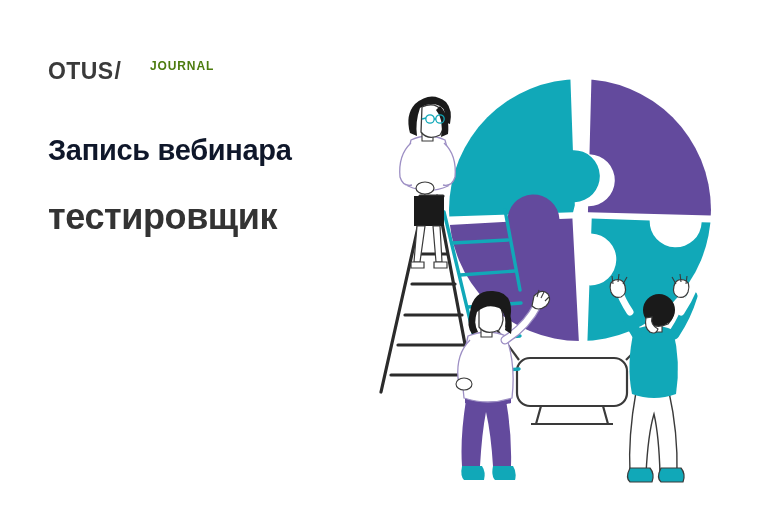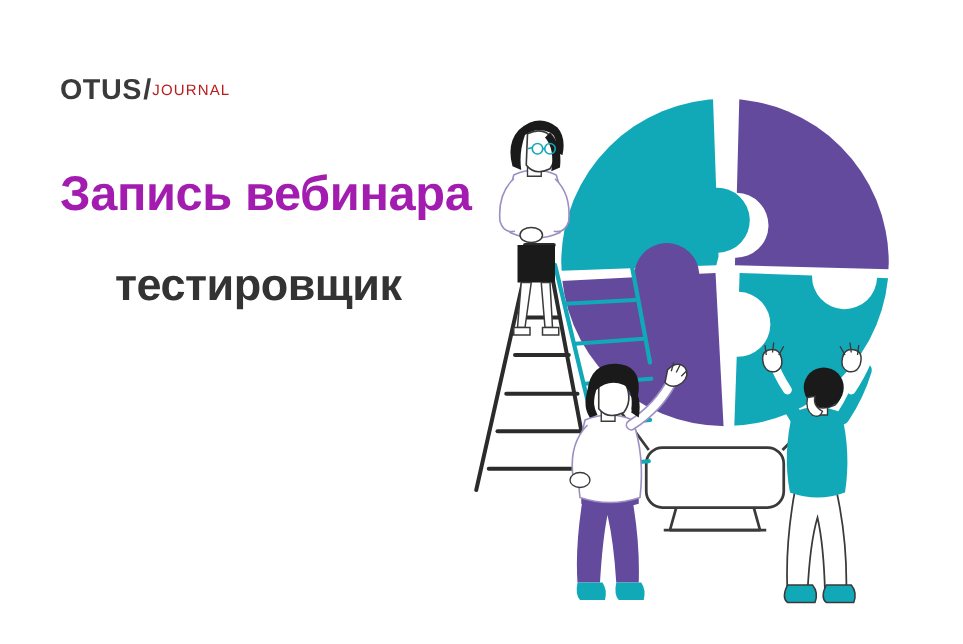--- a/index.html
+++ b/index.html
@@ -18,71 +18,72 @@
     background: #ffffff;
     overflow: hidden;
   }
 
   
   #logo {
     position: absolute;
     left: 48px;
     top: 60px;
     display: flex;
-    align-items: center;
+    align-items: flex-start;
     white-space: nowrap;
     user-select: none;
   }
   #logo .mark {
     font-size: 23px;
     font-weight: 700;
     letter-spacing: 0.4px;
     color: #3a3a3a;
     line-height: 1;
   }
   #logo .slash {
     font-size: 23px;
     font-weight: 700;
     color: #3a3a3a;
     line-height: 1;
     margin: 0 1px;
   }
   #logo .journal {
     font-size: 12px;
-    font-weight: 400;
+    font-weight: 700;
     letter-spacing: 0.9px;
-    color: #b91c1c;
+    color: #4d7c0f;
     line-height: 1;
+    margin-left: 28px;
   }
 
   
   #headline {
     position: absolute;
     left: 48px;
     top: 135px;
     width: 400px;
     z-index: 40;
   }
   #kicker {
-    font-size: 39px;
-    font-weight: 700;
-    color: #a21caf;
+    font-size: 29px;
+    font-weight: 700;
+    color: #0f172a;
     line-height: 1.08;
     letter-spacing: -0.3px;
     margin: 0;
   }
   #subject {
     margin: 30px 0 0 0;
     font-size: 36px;
     font-weight: 700;
     color: #333333;
     line-height: 1.14;
     letter-spacing: -0.4px;
   }
-  #subject .l2 { display: block; margin-left: 44px; }
+  #subject .l2 { display: block; }
 
   
   #art {
     position: absolute;
     left: 0;
     top: 0;
     width: 770px;
     height: 515px;
     z-index: 10;
   }

